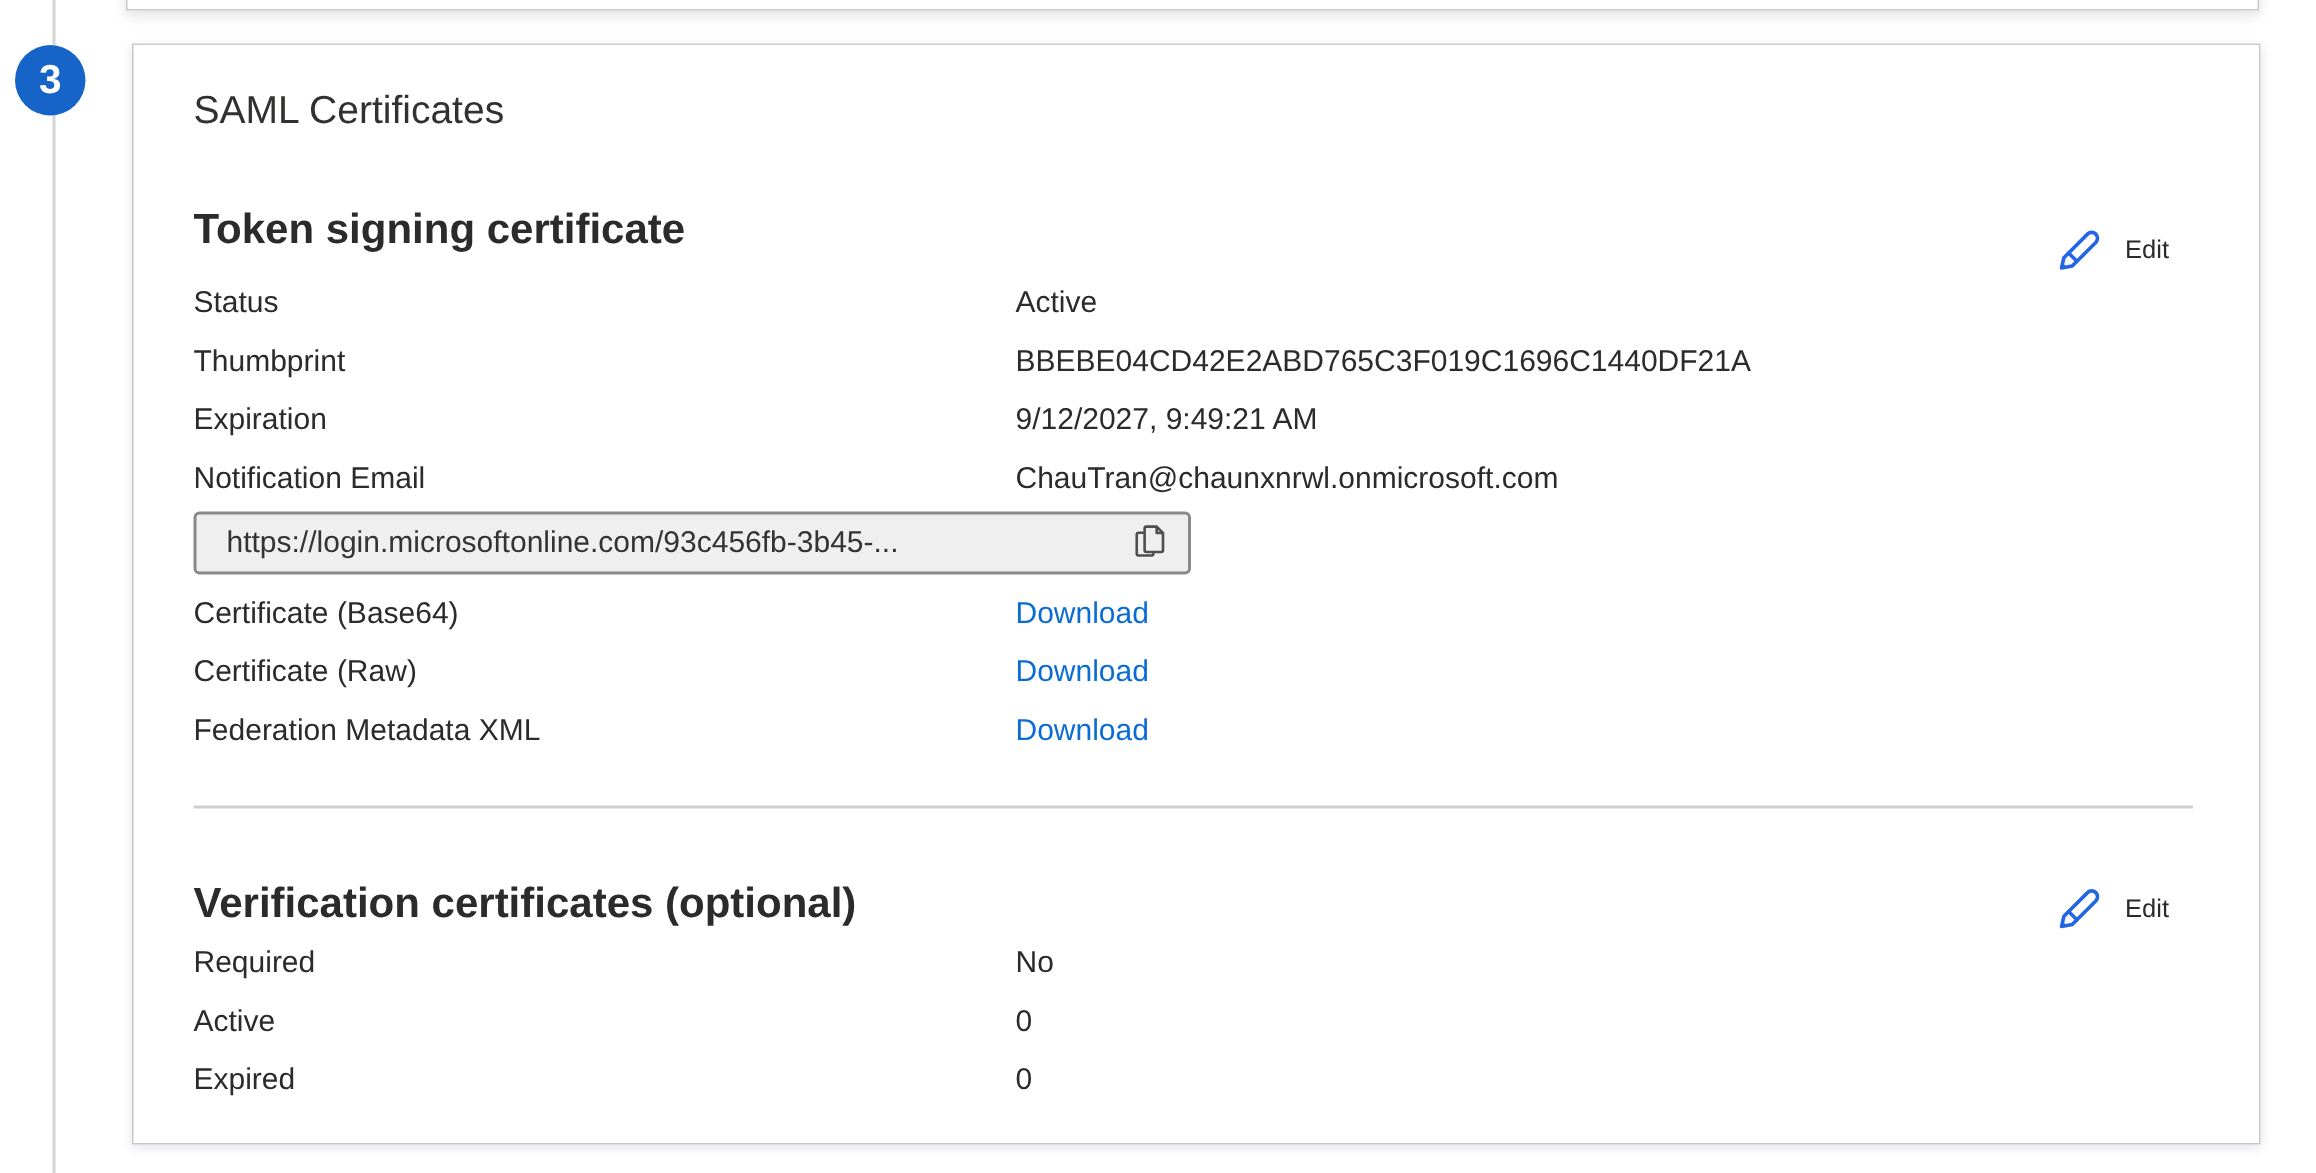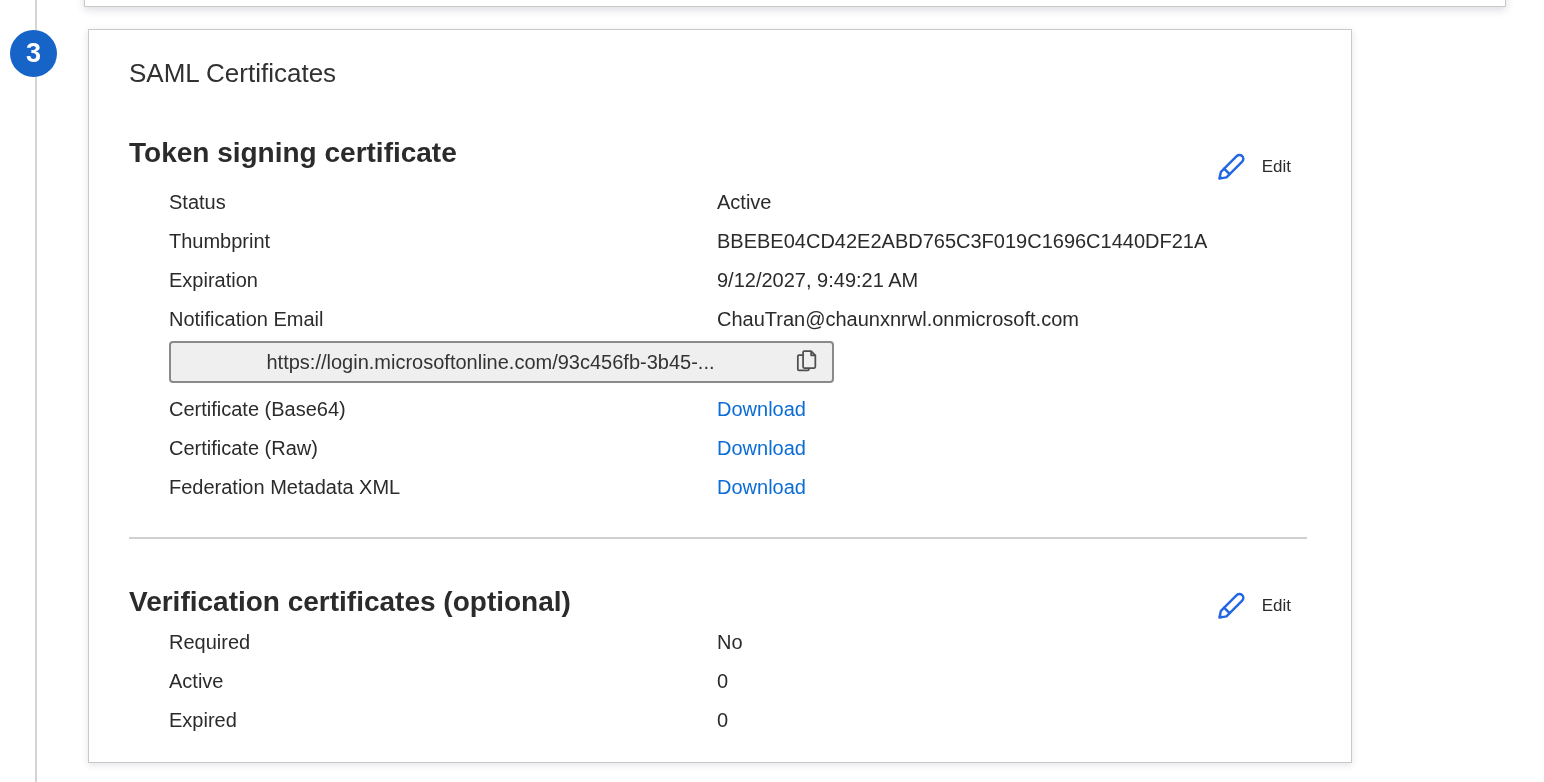--- a/index.html
+++ b/index.html
@@ -9,46 +9,46 @@
   .timeline { position:absolute; left:35px; top:0; width:2px; height:782px; background:#d4d4d4; }
 
   .prev-card { position:absolute; left:84px; top:-44px; width:1422px; height:51px;
                background:#fff; border:1.5px solid #c9c9c9;
                box-shadow:0 3px 8px rgba(25,35,70,0.15); }
 
   .step-circle { position:absolute; left:10px; top:30px; width:47px; height:47px;
                  border-radius:50%; background:#1664c7; color:#fff; font-size:27px; font-weight:700;
                  display:flex; align-items:center; justify-content:center; z-index:2; }
 
-  .card { position:absolute; left:88px; top:29px; width:1264px; height:734px;
+  .card { position:absolute; left:88px; top:29px; width:1419px; height:734px;
           background:#fff; border:1.5px solid #c9c9c9;
           box-shadow:0 2px 7px rgba(25,35,70,0.12);
           padding:0 44px 0 40px; }
 
   .card-title { padding-top:28px; font-size:26px; color:#323130; }
 
   .section { position:relative; }
   .section-1 { margin-top:48px; }
   .section-heading { font-size:28px; font-weight:700; color:#2b2b2b; }
 
   .edit-btn { position:absolute; display:flex; align-items:center; gap:14px;
               font-size:17px; color:#2b2b2b; cursor:pointer; background:none; border:none;
               font-family:inherit; }
   .edit-btn-1 { right:16px; top:13px; }
   .edit-btn-2 { right:16px; top:3px; }
   .edit-btn svg { display:block; }
 
-  .kv-rows { margin-top:14px;margin-left:40px; }
+  .kv-rows { margin-top:14px; }
   .kv-row { display:grid; grid-template-columns:548px 1fr; font-size:20px; line-height:39px;
             align-items:start; color:#2b2b2b; }
   .kv-value { color:#2b2b2b; }
 
   .url-box { margin-top:2px; width:665px; height:42px; background:#efefef;
              border:2px solid #8a8a8a; border-radius:4px;
-             display:flex; align-items:center; padding:0 10px 0 20px; cursor:text;text-align:center; }
+             display:flex; align-items:center; padding:0 10px 0 20px; cursor:text; }
   .url-text { flex:1; font-size:20px; color:#333; white-space:nowrap; overflow:hidden; }
   .copy-btn { background:none; border:none; cursor:pointer; padding:0 2px; display:flex; align-items:center; }
 
   .downloads { margin-top:7px; }
   .download-link { color:#0b6cd6; cursor:pointer; text-decoration:none; }
 
   .divider { border:none; border-top:2px solid #d0d0d0; margin-top:30px; width:100%; }
 
   .section-2 { margin-top:47px; }
   .section-2 .kv-rows { margin-top:5px; }

